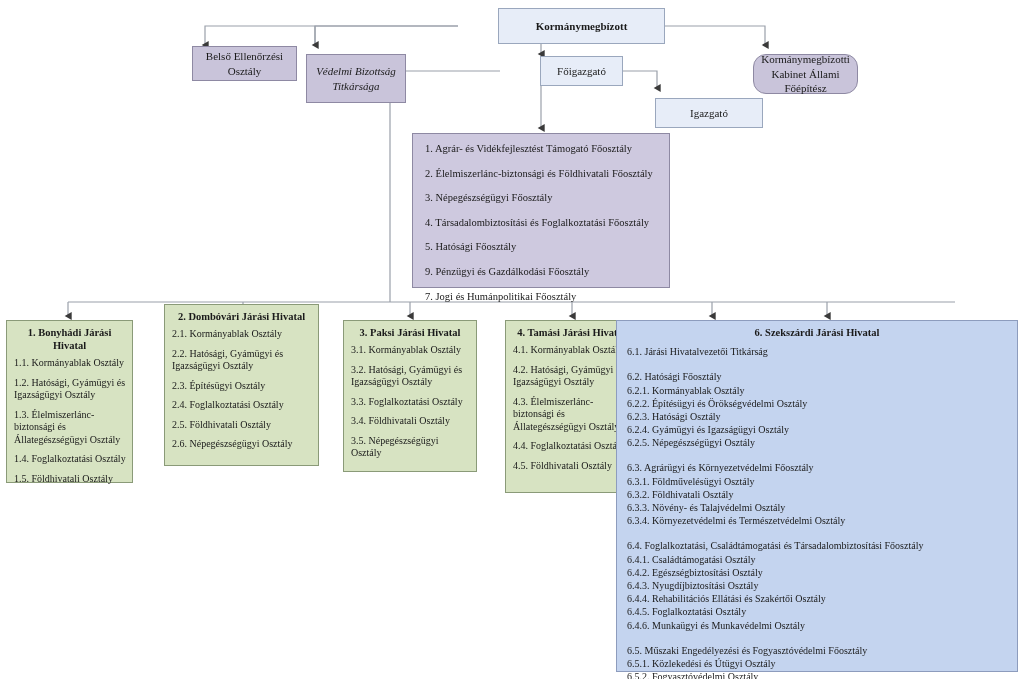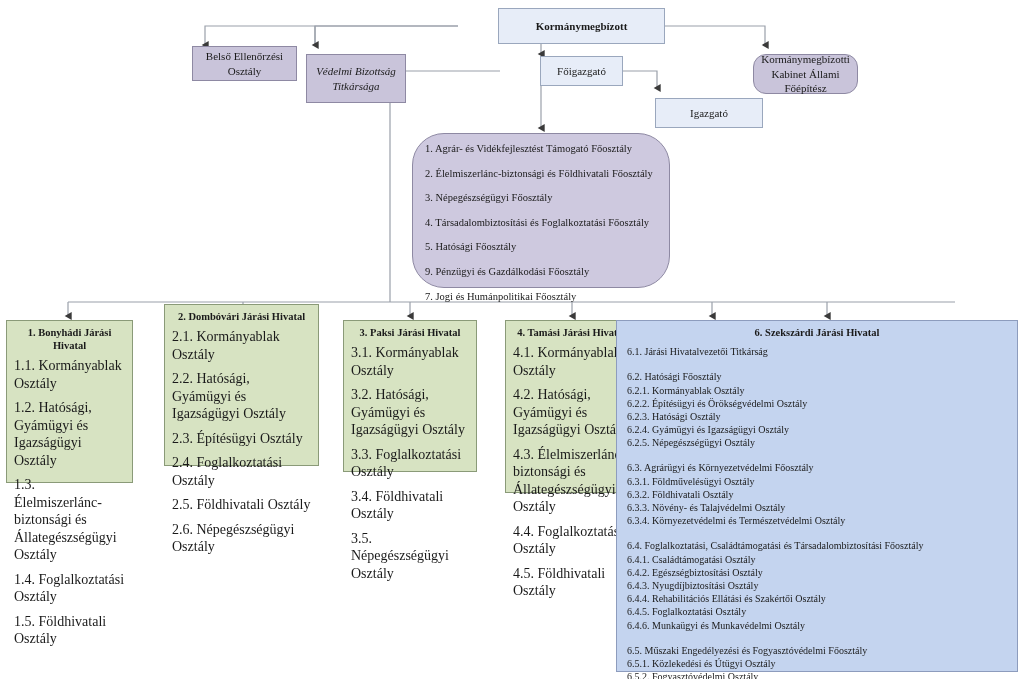--- a/index.html
+++ b/index.html
@@ -28,21 +28,21 @@
   }
   .node {
     position: absolute;
     box-sizing: border-box;
     border: 1px solid #9aa0aa;
     font-size: 11px;
     line-height: 1.32;
   }
   .node.blue-pale   { background: #e7edf8; border-color: #9aa7bd; }
   .node.purple      { background: #c9c4da; border-color: #8e89a3; }
-  .node.purple-pale { background: #cec9df; border-color: #8e89a3; border-radius: 32px; }
+  .node.purple-pale { background: #cec9df; border-color: #8e89a3; }
   .node.green       { background: #d7e3c2; border-color: #8a9a78; }
   .node.blue-mid    { background: #c4d4ef; border-color: #8d9cbd; }
 
   .node.centered {
     display: flex;
     align-items: center;
     justify-content: center;
     text-align: center;
     margin-left: 40px;
   }
@@ -58,21 +58,21 @@
     font-size: 10.5px;
     line-height: 1.25;
   }
   .list {
     list-style: none;
     margin: 0;
     padding: 3px 6px 5px 7px;
   }
   .list li {
     margin: 0 0 7px 0;
-    font-size: 14px;
+    font-size: 10px;
     line-height: 1.25;
   }
   .list li:last-child { margin-bottom: 0; }
 
   .dept-list {
     list-style: none;
     margin: 0;
     padding: 9px 10px 9px 12px;
   }
   .dept-list li {

